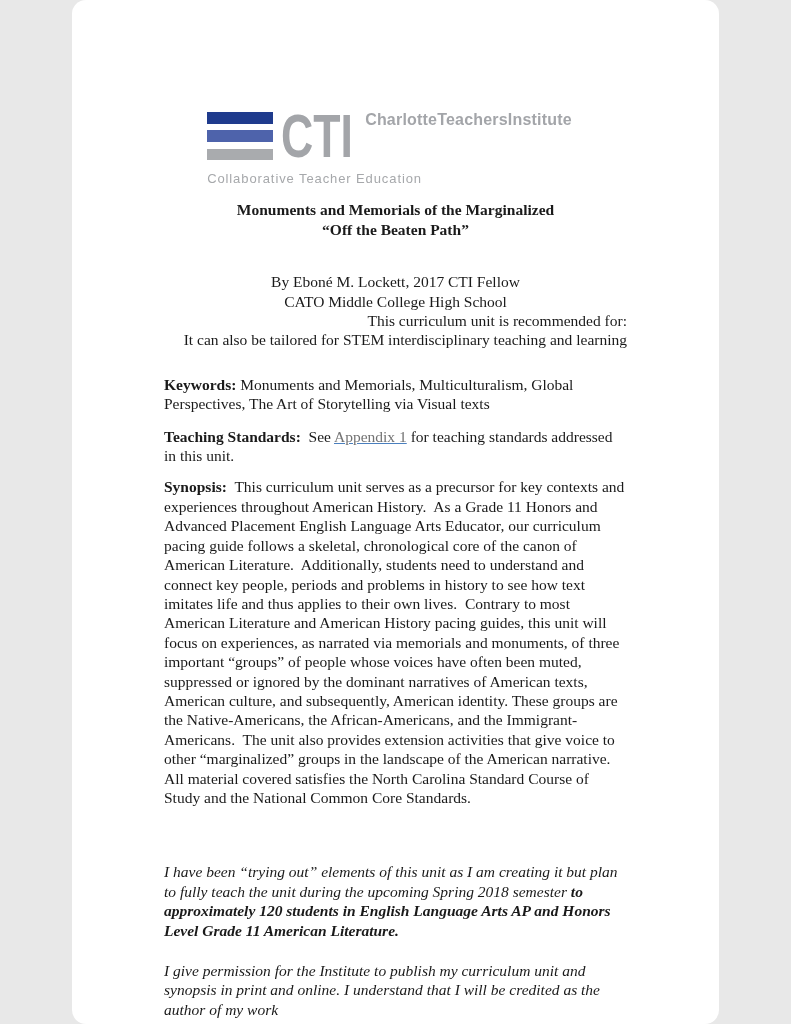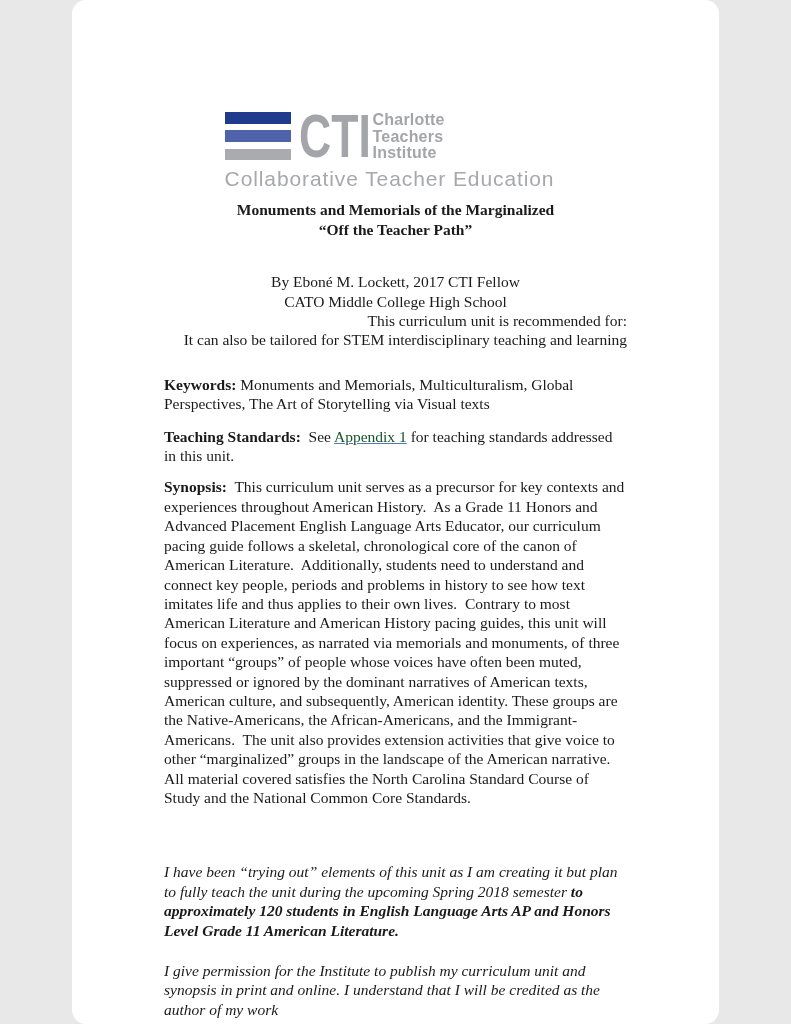--- a/index.html
+++ b/index.html
@@ -15,42 +15,42 @@
   .logo-row { display:flex; align-items:stretch; height:48px; }
   .bars { display:flex; flex-direction:column; justify-content:space-between; width:66px; height:48px; }
   .bar { height:11.5px; }
   .cti {
     font-family:"Liberation Sans","DejaVu Sans",sans-serif; font-weight:bold;
     font-size:62px; color:#a3a5a9; line-height:48px; white-space:nowrap;
     margin-left:8px; width:100px; margin-right:-26px;
     transform:scaleX(.72); transform-origin:left center;
   }
   .names {
-    display:flex; flex-direction:column; justify-content:space-between; height:48px;
+    display:flex; justify-content:space-between; height:48px;
     font-family:"Liberation Sans","DejaVu Sans",sans-serif; font-weight:bold;
-    color:#a3a5a9; font-size:16px; line-height:15px; letter-spacing:.2px;
+    color:#a3a5a9; font-size:16px; line-height:15px; letter-spacing:.2px;margin-left:10px;
   }
   .tagline {
     margin-top:9px; font-family:"Liberation Sans","DejaVu Sans",sans-serif;
-    color:#a6a8ab; font-size:21px; letter-spacing:.9px; white-space:nowrap;
+    color:#a6a8ab; font-size:13px; letter-spacing:.9px; white-space:nowrap;
   }
   
   .title  { margin-top:12px; text-align:center; font-weight:bold; }
   .byline { margin-top:33px; text-align:center; }
   .rec    { text-align:right; }
   .keywords { margin-top:25px; }
   .teaching { margin-top:13px; }
   .synopsis { margin-top:12px; }
   .note1  { margin-top:55px; }
   .note2  { margin-top:21px; }
   .prewrap { white-space:pre-wrap; }
   .b  { font-weight:bold; }
   .italic { font-style:italic; }
   .bi { font-weight:bold; }
-  .applink { color:#14532d; text-decoration:underline; text-decoration-color:#4a7fbe; cursor:pointer; }
+  .applink { color:#737373; text-decoration:underline; text-decoration-color:#4a7fbe; cursor:pointer; }
 </style>
 </head>
 <body>
 
 <div class="page">
 
   <div class="logo">
     <div class="logo-row">
       <div class="bars">
         <div class="bar" style="background:#1f3b8d"></div>
@@ -62,21 +62,21 @@
         <div>Charlotte</div>
         <div>Teachers</div>
         <div>Institute</div>
       </div>
     </div>
     <div class="tagline">Collaborative Teacher Education</div>
   </div>
 
   <div class="title">
     <div>Monuments and Memorials of the Marginalized</div>
-    <div>“Off the Teacher Path”</div>
+    <div>“Off the Beaten Path”</div>
   </div>
 
   <div class="byline">
     <div>By Eboné M. Lockett, 2017 CTI Fellow</div>
     <div>CATO Middle College High School</div>
   </div>
 
   <div class="rec">
     <div>This curriculum unit is recommended for:</div>
     <div>It can also be tailored for STEM interdisciplinary teaching and learning</div>

